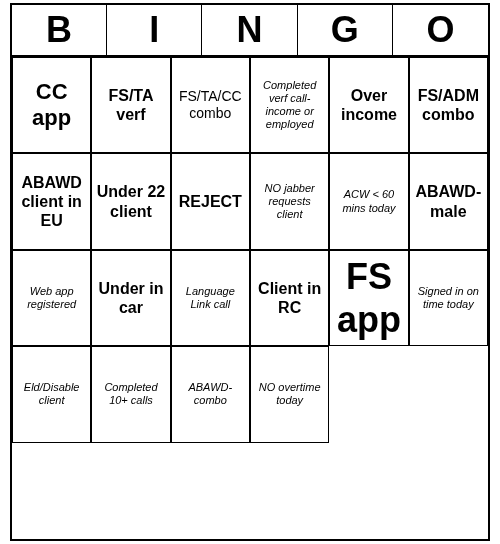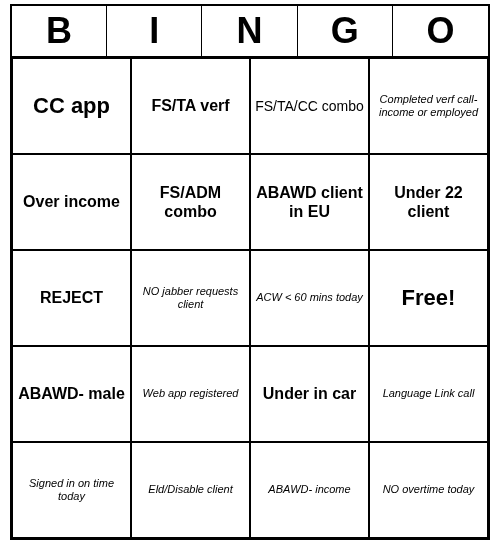--- a/index.html
+++ b/index.html
@@ -37,21 +37,21 @@
       padding: 4px 0;
       border-right: 1px solid #000;
     }
 
     .bingo-header-cell:last-child {
       border-right: none;
     }
 
     .bingo-grid {
       display: grid;
-      grid-template-columns: repeat(4, 1fr);
+      grid-template-columns: repeat(6, 1fr);
       grid-template-rows: repeat(5, 1fr);
     }
 
     .bingo-cell {
       border: 1px solid #000;
       display: flex;
       align-items: center;
       justify-content: center;
       text-align: center;
       padding: 4px;
@@ -104,25 +104,27 @@
     <div class="bingo-cell small-text">Completed verf call- income or employed</div>
     <div class="bingo-cell medium-text">Over income</div>
 
     <div class="bingo-cell medium-text">FS/ADM combo</div>
     <div class="bingo-cell medium-text">ABAWD client in EU</div>
     <div class="bingo-cell medium-text">Under 22 client</div>
     <div class="bingo-cell medium-text">REJECT</div>
 
     <div class="bingo-cell small-text">NO jabber requests client</div>
     <div class="bingo-cell small-text">ACW &lt; 60 mins today</div>
-    <div class="bingo-cell free-cell">Free!</div>
     <div class="bingo-cell medium-text">ABAWD- male</div>
     <div class="bingo-cell small-text">Web app registered</div>
 
     <div class="bingo-cell medium-text">Under in car</div>
     <div class="bingo-cell small-text">Language Link call</div>
+    <div class="bingo-cell medium-text">Client in RC</div>
+    <div class="bingo-cell fs-large">FS app</div>
     <div class="bingo-cell small-text">Signed in on time today</div>
 
     <div class="bingo-cell small-text">Eld/Disable client</div>
-    <div class="bingo-cell small-text">ABAWD- income</div>
+    <div class="bingo-cell small-text">Completed 10+ calls</div>
+    <div class="bingo-cell small-text">ABAWD- combo</div>
     <div class="bingo-cell small-text">NO overtime today</div>
   </div>
 </div>
 
 </body></html>

